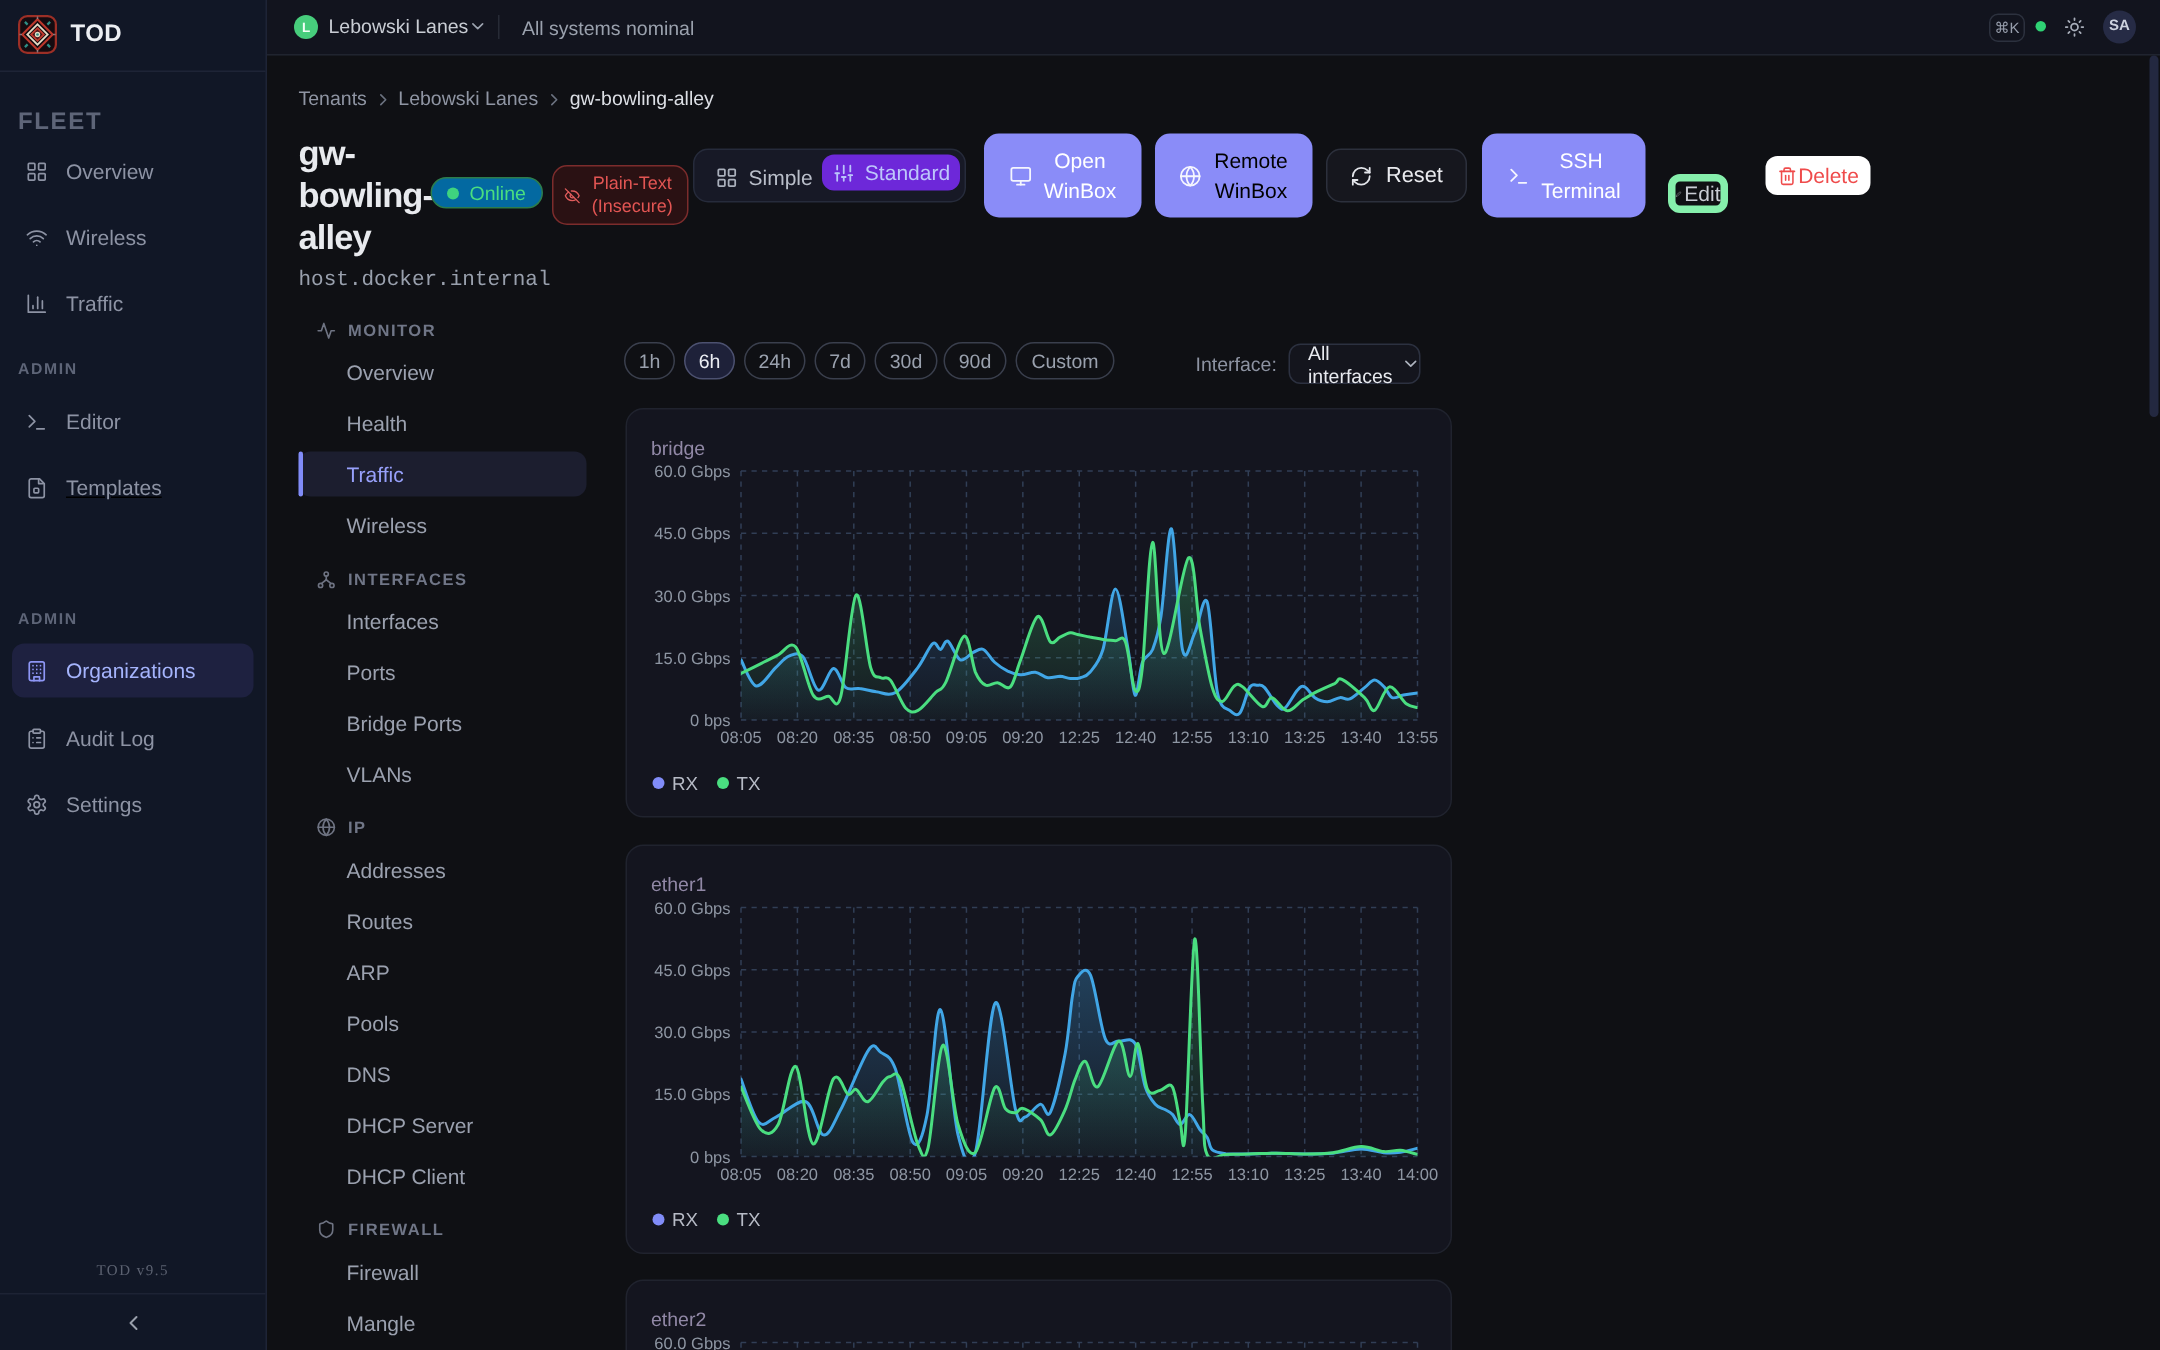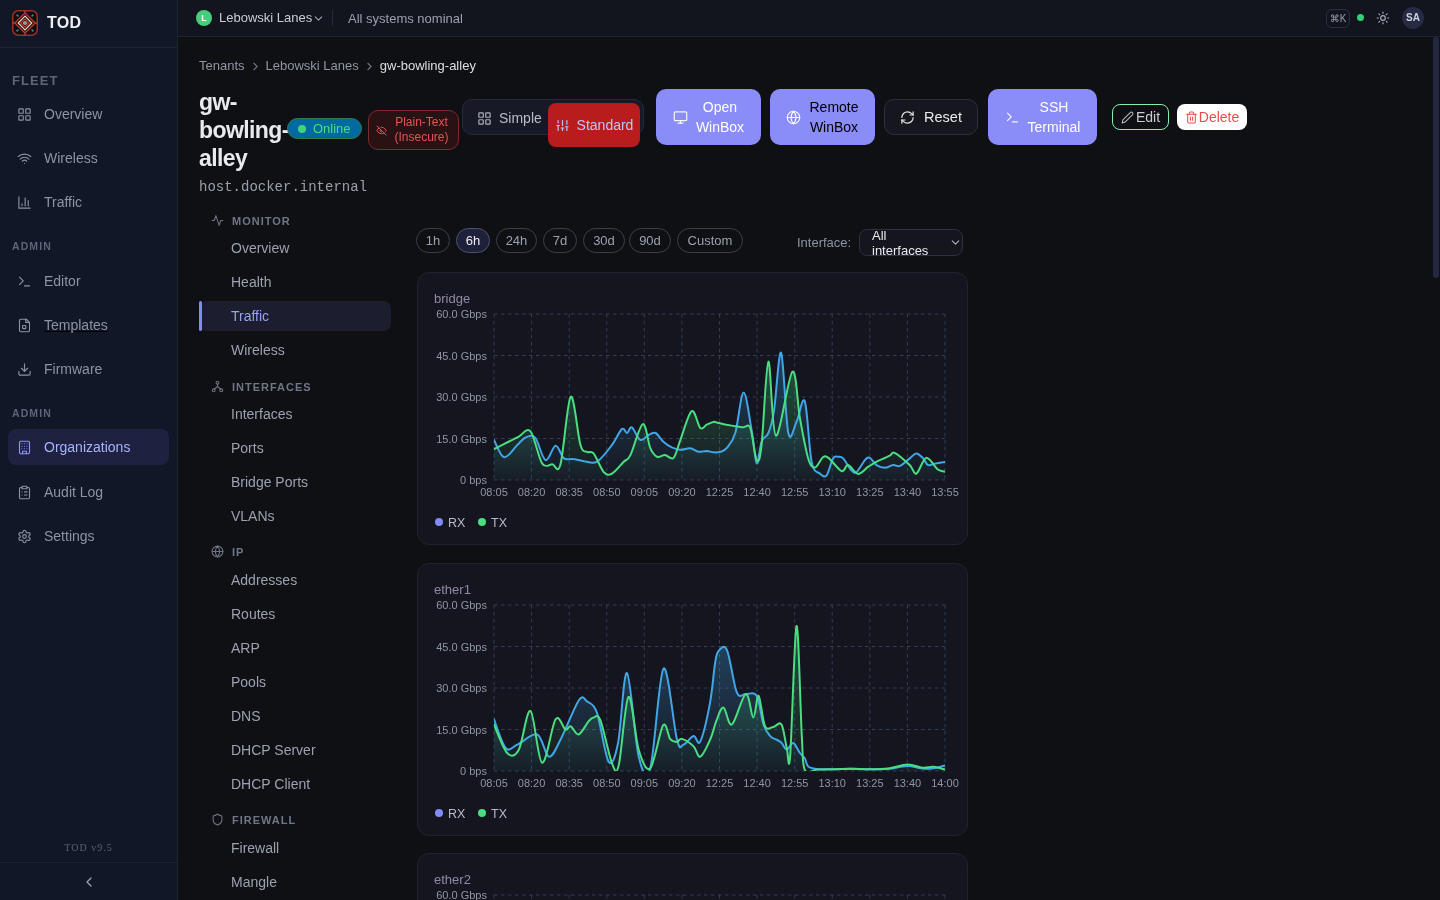--- a/index.html
+++ b/index.html
@@ -11,21 +11,21 @@
         <rect x="0.75" y="0.75" width="24.5" height="24.5" rx="5.5" fill="#150b10" stroke="#9c2f26" stroke-width="1.5"></rect>
         <path d="M13 2.9 23.1 13 13 23.1 2.9 13Z" fill="none" stroke="#bc372b" stroke-width="1.4"></path>
         <path d="M13 6.2 19.8 13 13 19.8 6.2 13Z" fill="none" stroke="#e3dac4" stroke-width="1.2"></path>
         <path d="M13 8.8 17.2 13 13 17.2 8.8 13Z" fill="#471317" stroke="#c03a2e" stroke-width="1.2"></path>
         <circle cx="13" cy="13" r="1.8" fill="#e3dac4"></circle>
         <circle cx="13" cy="13" r="0.9" fill="#2e8f86"></circle>
         <path d="M4.6 4.6l1.8 1.8M21.4 4.6l-1.8 1.8M4.6 21.4l1.8-1.8M21.4 21.4l-1.8-1.8" stroke="#2e8f86" stroke-width="1.5"></path>
         <path d="M13 1v1.6M13 23.4V25M1 13h1.6M23.4 13H25" stroke="#9aa0a8" stroke-width="1" opacity="0.7"></path>
       </svg></div>
     <div style="position:absolute;left:47px;top:14px;font-size:16px;font-weight:600;color:#eceef2;letter-spacing:.3px;">TOD</div>
-    <div style="position:absolute;left:12px;top:73px;font-size:13px;font-weight:600;letter-spacing:1.1px;color:#5e6578;">FLEET</div>
+    <div style="position:absolute;left:12px;top:73px;font-size:16px;font-weight:600;letter-spacing:1.1px;color:#5e6578;">FLEET</div>
     <div style="position:absolute;left:12px;top:240px;font-size:10.5px;font-weight:600;letter-spacing:1.1px;color:#5e6578;">ADMIN</div>
     <div style="position:absolute;left:12px;top:407px;font-size:10.5px;font-weight:600;letter-spacing:1.1px;color:#5e6578;">ADMIN</div>
     <div style="position:absolute;left:8px;top:96px;width:161px;height:36px;display:flex;align-items:center;">
       <span style="margin-left:9px;display:flex;">
         <svg width="15" height="15" viewBox="0 0 24 24" fill="none" stroke="#8d93a4" stroke-width="1.8" stroke-linecap="round" stroke-linejoin="round" style="">
           <rect x="3" y="3" width="7" height="7" rx="1"></rect>
           <rect x="14" y="3" width="7" height="7" rx="1"></rect>
           <rect x="3" y="14" width="7" height="7" rx="1"></rect>
           <rect x="14" y="14" width="7" height="7" rx="1"></rect>
         </svg>
@@ -65,30 +65,20 @@
     </div>
     <div style="position:absolute;left:8px;top:307px;width:161px;height:36px;display:flex;align-items:center;text-decoration:underline;">
       <span style="margin-left:9px;display:flex;">
         <svg width="15" height="15" viewBox="0 0 24 24" fill="none" stroke="#8d93a4" stroke-width="1.8" stroke-linecap="round" stroke-linejoin="round" style="">
           <path d="M15 2H6a2 2 0 0 0-2 2v16a2 2 0 0 0 2 2h12a2 2 0 0 0 2-2V7Z"></path>
           <path d="M14 2v5h5"></path>
           <rect x="9" y="12" width="5" height="5" rx="1"></rect>
         </svg>
       </span>
       <span style="margin-left:12px;font-size:14px;color:#8d93a4;">Templates</span>
-    </div>
-    <div style="position:absolute;left:8px;top:351px;width:161px;height:36px;display:flex;align-items:center;">
-      <span style="margin-left:9px;display:flex;">
-        <svg width="15" height="15" viewBox="0 0 24 24" fill="none" stroke="#8d93a4" stroke-width="1.8" stroke-linecap="round" stroke-linejoin="round" style="">
-          <path d="M21 15v4a2 2 0 0 1-2 2H5a2 2 0 0 1-2-2v-4"></path>
-          <path d="m7 10 5 5 5-5"></path>
-          <path d="M12 15V3"></path>
-        </svg>
-      </span>
-      <span style="margin-left:12px;font-size:14px;color:#8d93a4;">Firmware</span>
     </div>
     <div style="position:absolute;left:8px;top:429px;width:161px;height:36px;background:#1e2140;border-radius:8px;display:flex;align-items:center;">
       <span style="margin-left:9px;display:flex;">
         <svg width="15" height="15" viewBox="0 0 24 24" fill="none" stroke="#8e96f5" stroke-width="1.8" stroke-linecap="round" stroke-linejoin="round" style="">
           <rect x="4" y="2" width="16" height="20" rx="2"></rect>
           <path d="M9 22v-4h6v4"></path>
           <path d="M8 6h.01M16 6h.01M12 6h.01M8 10h.01M16 10h.01M12 10h.01M8 14h.01M16 14h.01M12 14h.01"></path>
         </svg>
       </span>
       <span style="margin-left:12px;font-size:14px;color:#a5b4fc;">Organizations</span>
@@ -170,21 +160,21 @@
 <div style="position:absolute;left:462px;top:99px;width:182px;height:36px;background:#171926;border:1px solid #262b3b;border-radius:10px;box-sizing:border-box;"></div>
 <div style="position:absolute;left:477px;top:110px;display:flex;align-items:center;">
     <svg width="15" height="15" viewBox="0 0 24 24" fill="none" stroke="#aab0bc" stroke-width="1.9" stroke-linecap="round" stroke-linejoin="round" style="">
       <rect x="3" y="3" width="7" height="7" rx="1"></rect>
       <rect x="14" y="3" width="7" height="7" rx="1"></rect>
       <rect x="3" y="14" width="7" height="7" rx="1"></rect>
       <rect x="14" y="14" width="7" height="7" rx="1"></rect>
     </svg>
     <span style="margin-left:7px;font-size:14px;color:#b9bec9;">Simple</span>
   </div>
-<div style="position:absolute;left:548px;top:103px;width:92px;height:44px;background:#b91c1c;border-radius:8px;display:flex;align-items:center;justify-content:center;">
+<div style="position:absolute;left:548px;top:103px;width:92px;height:24px;background:#6d28d9;border-radius:8px;display:flex;align-items:center;justify-content:center;">
     <svg width="15" height="15" viewBox="0 0 24 24" fill="none" stroke="#b9c2fb" stroke-width="1.9" stroke-linecap="round" stroke-linejoin="round" style="">
       <path d="M5 20v-8M5 8V4"></path>
       <path d="M12 20v-4M12 12V4"></path>
       <path d="M19 20v-6M19 10V4"></path>
       <path d="M3 12h4"></path>
       <path d="M10 16h4"></path>
       <path d="M17 14h4"></path>
     </svg>
     <span style="margin-left:7px;font-size:14px;color:#bdc6fb;">Standard</span>
   </div>
@@ -219,21 +209,21 @@
   </div>
 <div style="position:absolute;left:988px;top:89px;width:109px;height:56px;background:#8a8cf8;border-radius:10px;display:flex;align-items:center;justify-content:center;color:#fff;">
     <span style="display:flex;margin-right:8px;opacity:.92;">
       <svg width="15" height="15" viewBox="0 0 24 24" fill="none" stroke="#ffffff" stroke-width="1.9" stroke-linecap="round" stroke-linejoin="round" style="">
         <path d="m4 17 6-6-6-6"></path>
         <path d="M12 19h8"></path>
       </svg>
     </span>
     <span style="font-size:14px;line-height:20px;text-align:center;">SSH<br>Terminal</span>
   </div>
-<div style="position:absolute;left:1112px;top:104px;width:57px;height:26px;border:1px solid #86efac;border-radius:8px;box-sizing:border-box;display:flex;align-items:center;justify-content:center;">
+<div style="position:absolute;left:1112px;top:116px;width:40px;height:26px;border:5px solid #86efac;border-radius:8px;box-sizing:border-box;display:flex;align-items:center;justify-content:center;">
     <svg width="13" height="13" viewBox="0 0 24 24" fill="none" stroke="#b8bbc4" stroke-width="1.9" stroke-linecap="round" stroke-linejoin="round" style="">
       <path d="M17 3a2.85 2.83 0 1 1 4 4L7.5 20.5 2 22l1.5-5.5Z"></path>
     </svg>
     <span style="margin-left:2px;font-size:14px;color:#c9ccd4;">Edit</span>
   </div>
 <div style="position:absolute;left:1177px;top:104px;width:70px;height:26px;background:#ffffff;border-radius:8px;display:flex;align-items:center;justify-content:center;">
     <svg width="13" height="13" viewBox="0 0 24 24" fill="none" stroke="#ef4b4b" stroke-width="1.9" stroke-linecap="round" stroke-linejoin="round" style="">
       <path d="M3 6h18"></path>
       <path d="M19 6v14a2 2 0 0 1-2 2H7a2 2 0 0 1-2-2V6"></path>
       <path d="M8 6V4a2 2 0 0 1 2-2h4a2 2 0 0 1 2 2v2"></path>
@@ -294,21 +284,21 @@
 <div style="position:absolute;left:231px;top:840px;font-size:14px;color:#9ba1af;">Firewall</div>
 <div style="position:absolute;left:231px;top:874px;font-size:14px;color:#9ba1af;">Mangle</div>
 <div style="position:absolute;left:416px;top:228px;width:34px;height:25px;border-radius:13px;box-sizing:border-box;display:flex;align-items:center;justify-content:center;font-size:13px;border:1px solid #3a3f4d;color:#9aa1ae;">1h</div>
 <div style="position:absolute;left:456px;top:228px;width:34px;height:25px;border-radius:13px;box-sizing:border-box;display:flex;align-items:center;justify-content:center;font-size:13px;background:#1e2139;border:1px solid #4c5170;color:#eceef3;">6h</div>
 <div style="position:absolute;left:496px;top:228px;width:41px;height:25px;border-radius:13px;box-sizing:border-box;display:flex;align-items:center;justify-content:center;font-size:13px;border:1px solid #3a3f4d;color:#9aa1ae;">24h</div>
 <div style="position:absolute;left:543px;top:228px;width:34px;height:25px;border-radius:13px;box-sizing:border-box;display:flex;align-items:center;justify-content:center;font-size:13px;border:1px solid #3a3f4d;color:#9aa1ae;">7d</div>
 <div style="position:absolute;left:583px;top:228px;width:42px;height:25px;border-radius:13px;box-sizing:border-box;display:flex;align-items:center;justify-content:center;font-size:13px;border:1px solid #3a3f4d;color:#9aa1ae;">30d</div>
 <div style="position:absolute;left:629px;top:228px;width:42px;height:25px;border-radius:13px;box-sizing:border-box;display:flex;align-items:center;justify-content:center;font-size:13px;border:1px solid #3a3f4d;color:#9aa1ae;">90d</div>
 <div style="position:absolute;left:677px;top:228px;width:66px;height:25px;border-radius:13px;box-sizing:border-box;display:flex;align-items:center;justify-content:center;font-size:13px;border:1px solid #3a3f4d;color:#9aa1ae;">Custom</div>
 <div style="position:absolute;left:797px;top:235px;font-size:13px;color:#8d93a2;">Interface:</div>
-<div style="position:absolute;left:859px;top:229px;width:104px;height:27px;background:#14151d;border:1px solid #2c3140;border-radius:8px;box-sizing:border-box;display:flex;align-items:center;justify-content:space-between;">
+<div style="position:absolute;left:859px;top:229px;width:88px;height:27px;background:#14151d;border:1px solid #2c3140;border-radius:8px;box-sizing:border-box;display:flex;align-items:center;justify-content:space-between;">
     <span style="margin-left:12px;font-size:13px;font-weight:500;color:#e8eaef;">All interfaces</span>
     <span style="margin-left:6px;display:flex;">
       <svg width="13" height="13" viewBox="0 0 24 24" fill="none" stroke="#aeb4bf" stroke-width="2" stroke-linecap="round" stroke-linejoin="round" style="">
         <path d="m6 9 6 6 6-6"></path>
       </svg>
     </span>
   </div>
 <div style="position:absolute;left:417px;top:272px;width:551px;height:273px;background:#14151f;border:1px solid #20232e;border-radius:12px;box-sizing:border-box;overflow:hidden;"><svg width="551" height="273" viewBox="0 0 551 273" style="font-family:'Liberation Sans',sans-serif;">
       <defs>
         <linearGradient id="gba" x1="0" y1="0" x2="0" y2="1">

